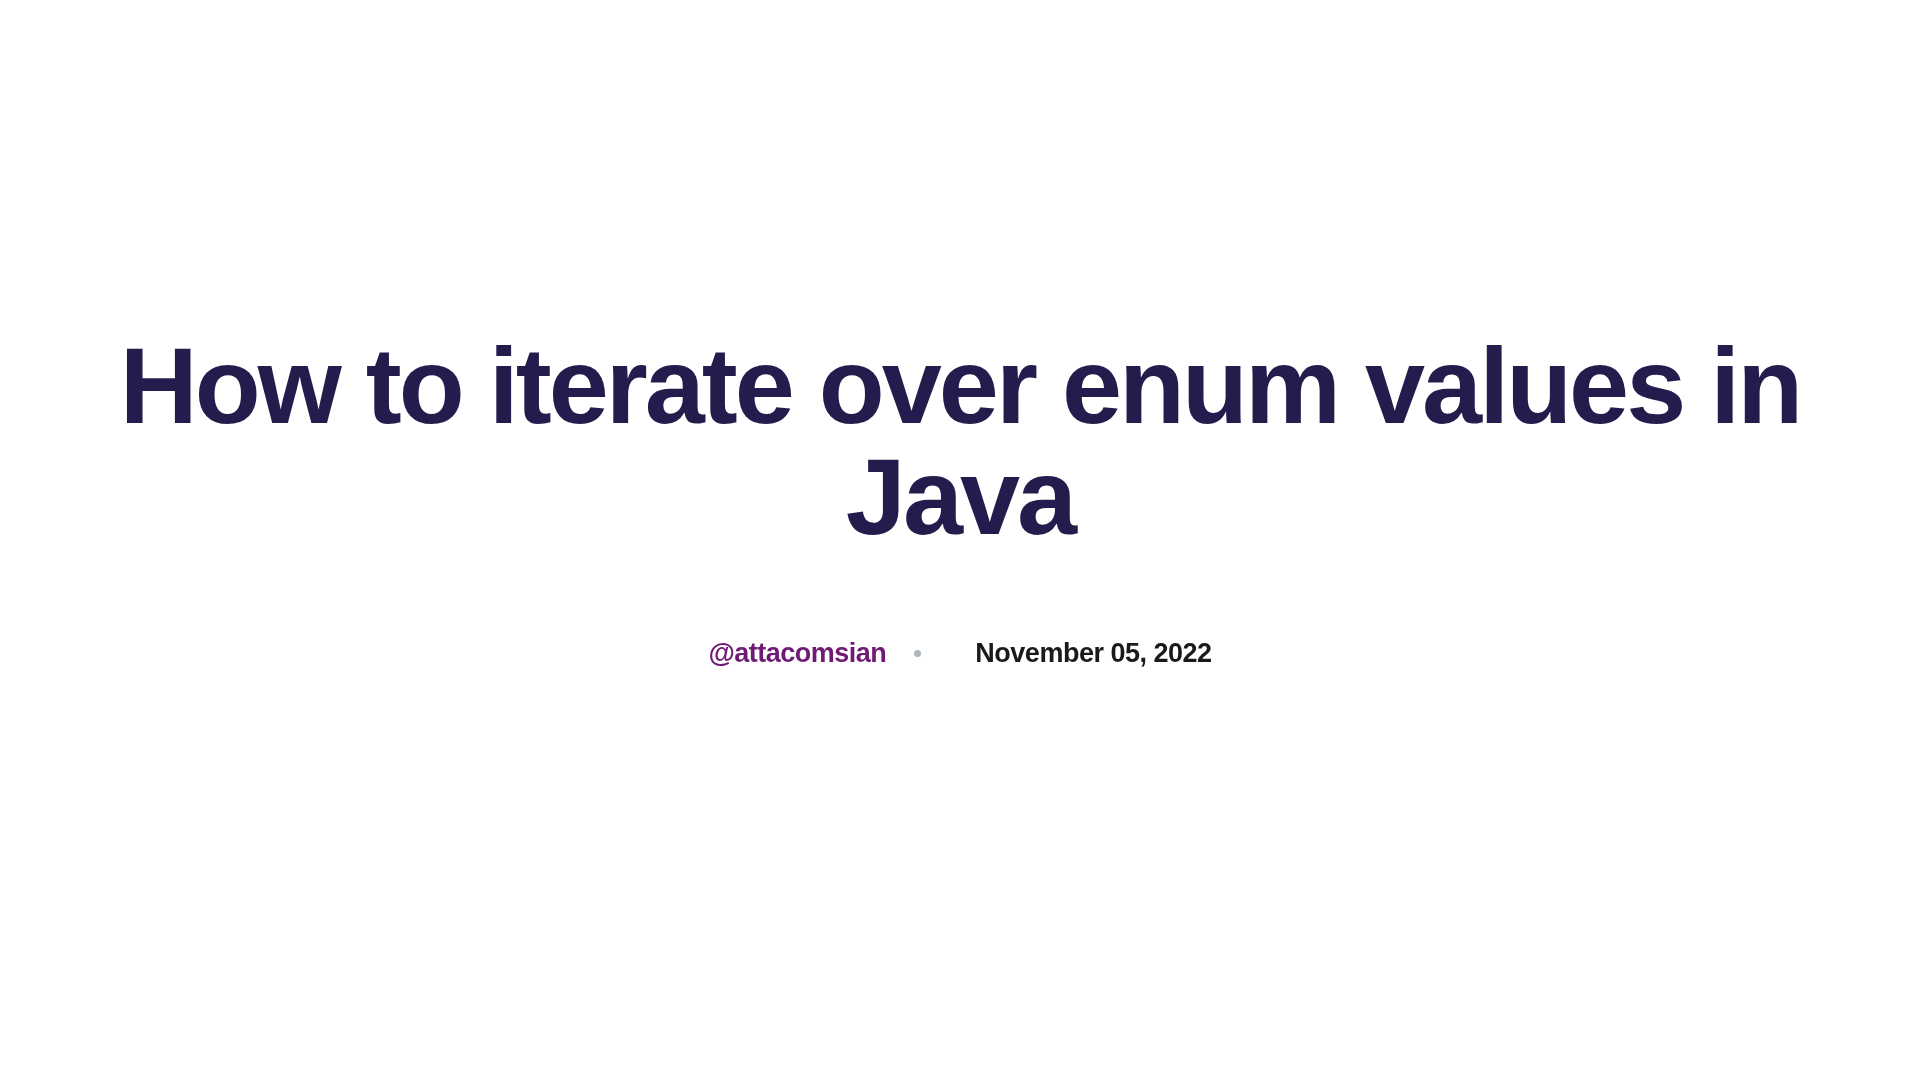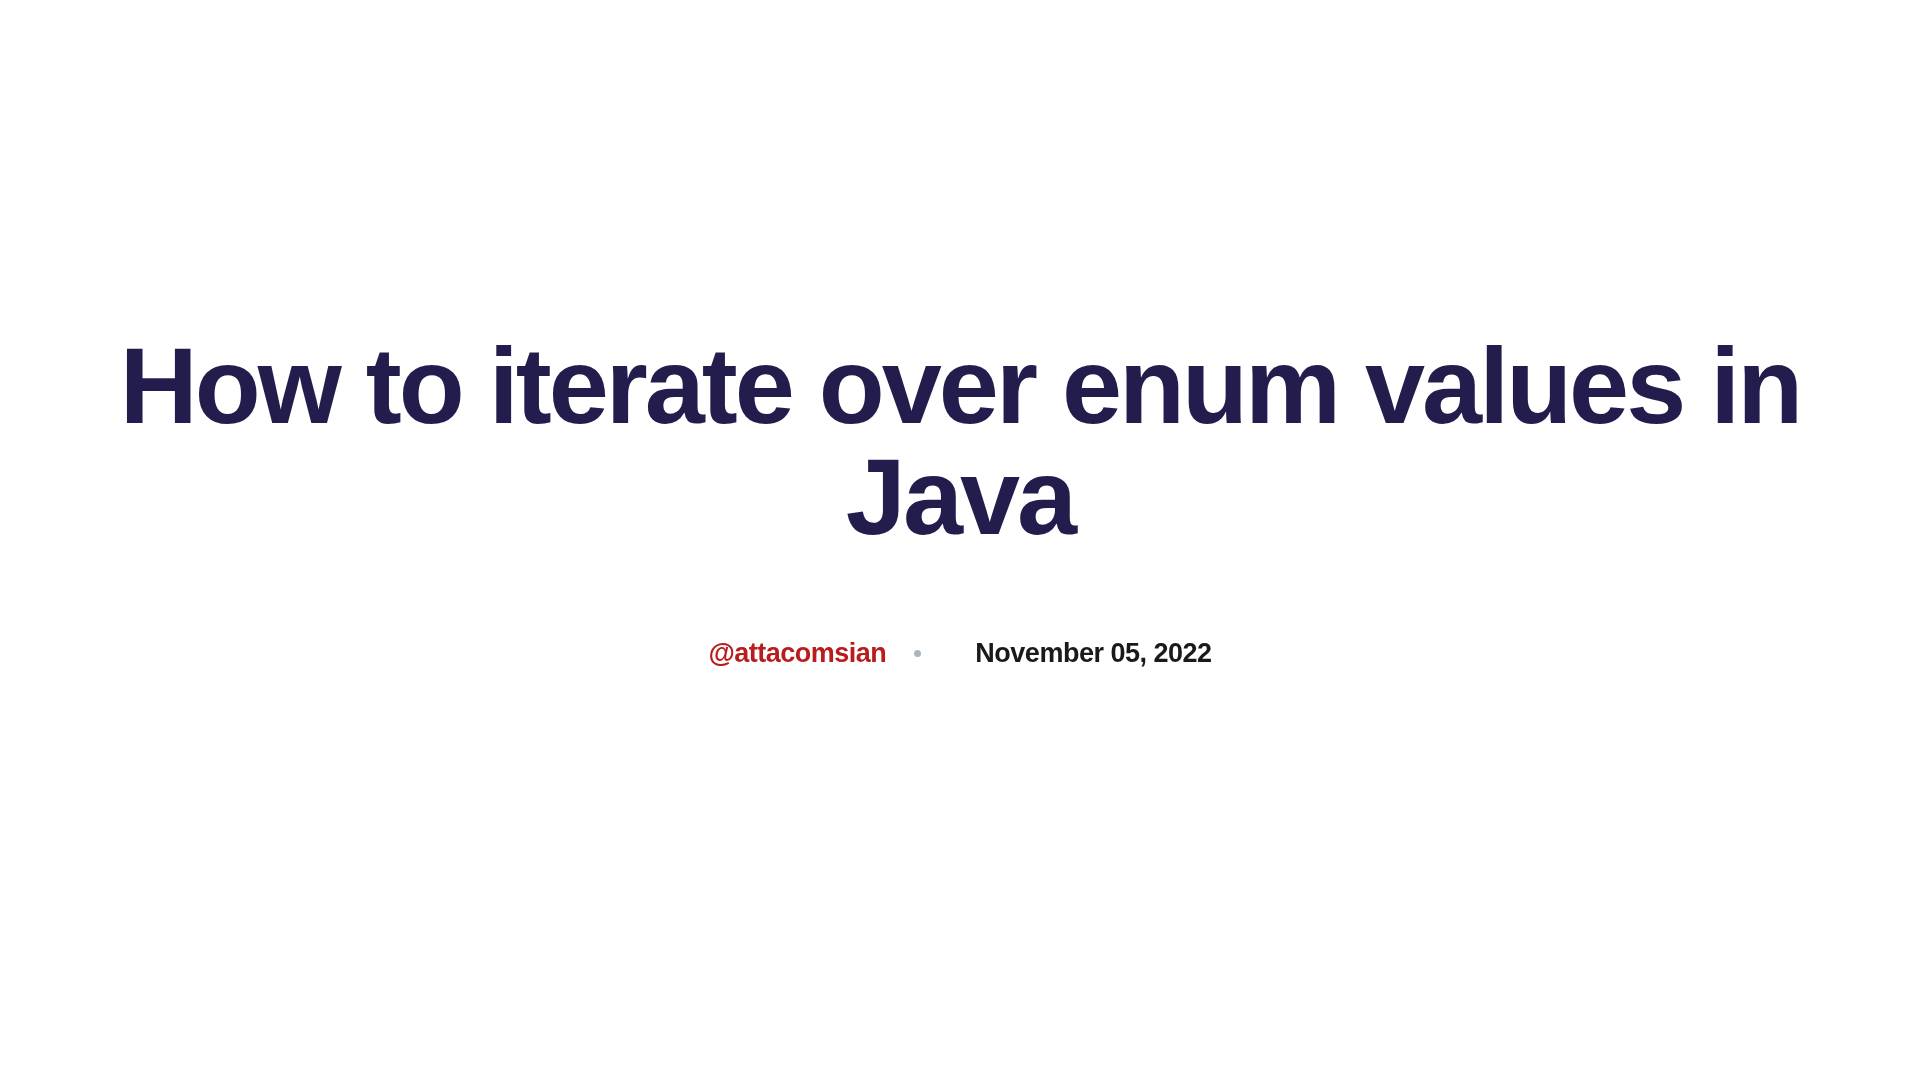--- a/index.html
+++ b/index.html
@@ -39,21 +39,21 @@
     
     .meta {
       display: flex;
       align-items: center;
       gap: 28px;
       font-size: 27px;
       font-weight: 700;
     }
     
     .author {
-      color: #b91c1c;
+      color: #701a75;
       letter-spacing: -0.5px;
     }
     
     .separator {
       width: 7px;
       height: 7px;
       border-radius: 50%;
       background-color: #adb5bd;
     }
     

